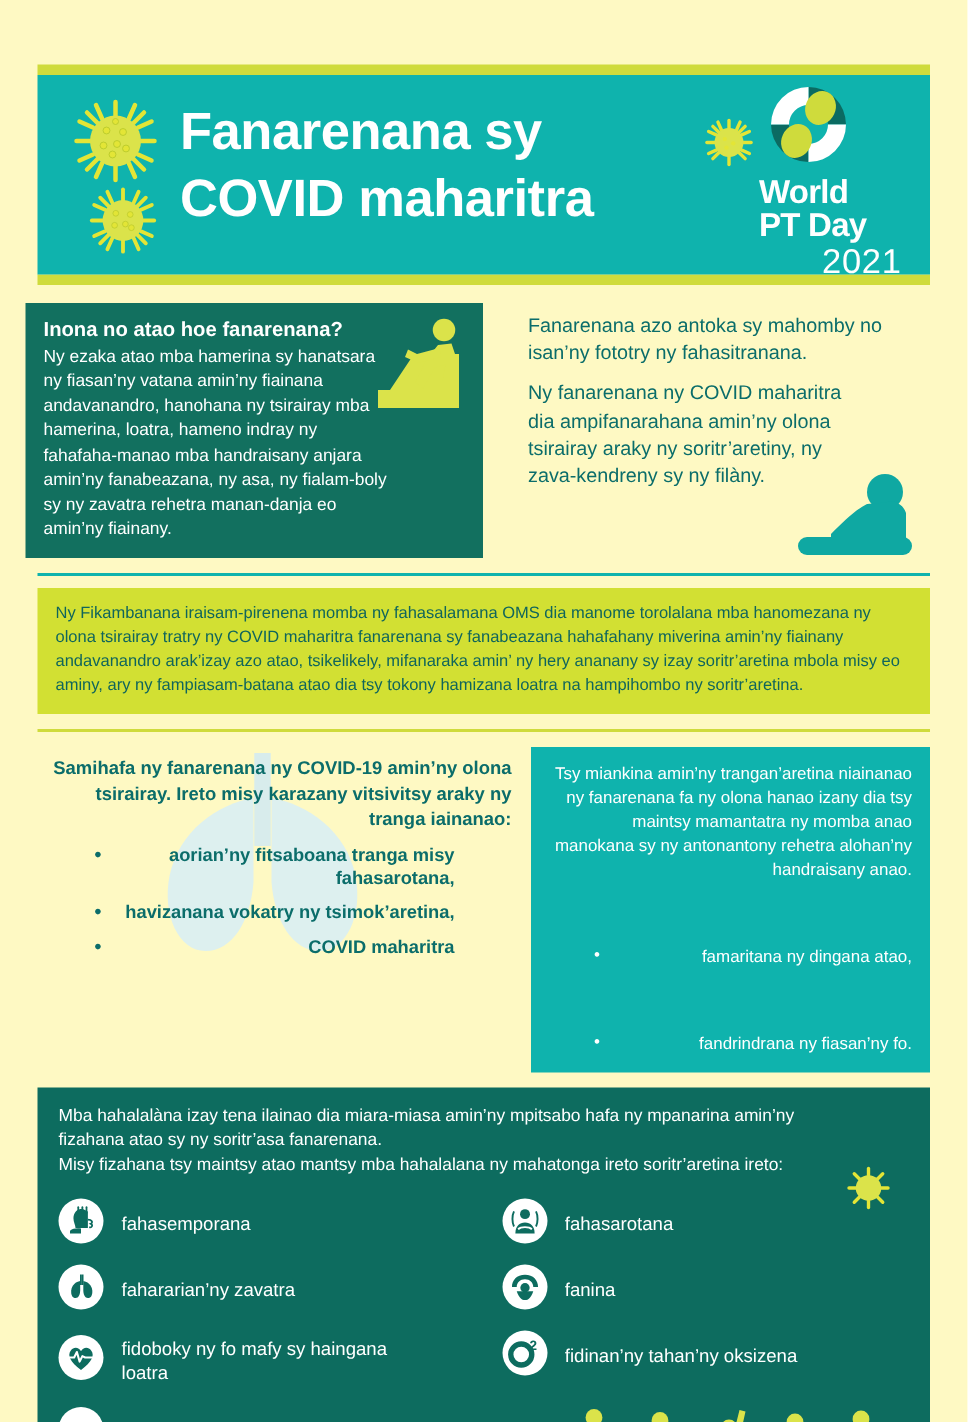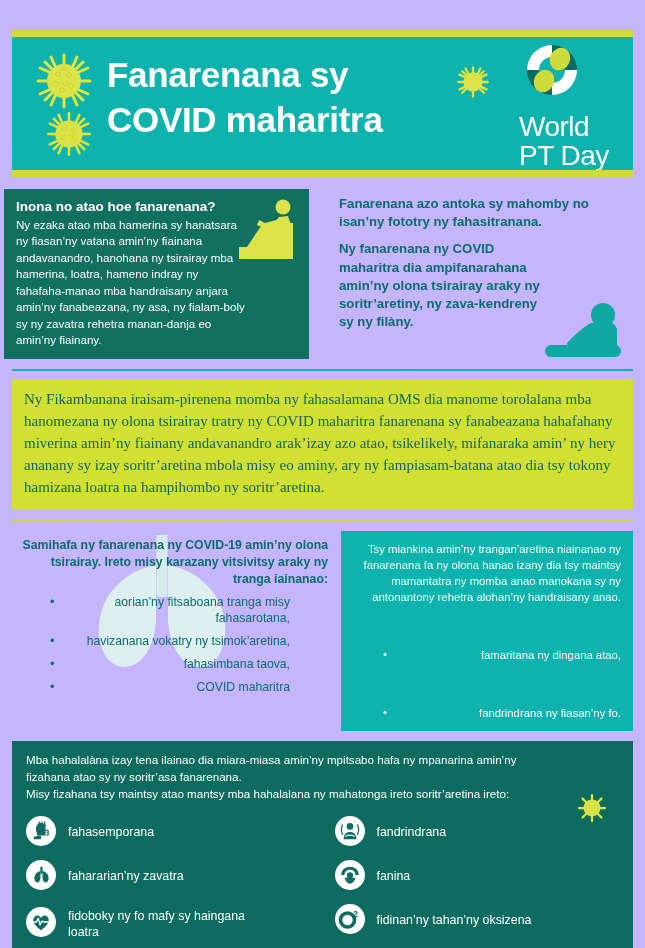--- a/index.html
+++ b/index.html
@@ -4,22 +4,22 @@
 <style>
   * { box-sizing: border-box; margin: 0; padding: 0; }
   html, body {
     width: 645px; height: 948px;
     background: #ffffff;
     font-family: "Liberation Sans", sans-serif;
   }
   .page {
     position: relative;
     width: 645px; height: 948px;
-    background: #c4b5fd;
-    padding: 0;
+    background: #fef9c3;
+    padding: 13px;
     overflow: hidden;
   }
 
   
   .header-wrap { position: relative; margin: 30px 12px 0 12px; }
   .header-topbar { height: 7px; background: #cfdb3c; }
   .header {
     position: relative;
     height: 133px;
     background: #0fb3ad;
@@ -40,24 +40,24 @@
 
   .wptday-logo {
     position: absolute;
     right: 10px; top: 5px;
     width: 104px;
     text-align: left;
   }
   .wptday-mark { width: 62px; height: 56px; margin-left: 2px; }
   .wptday-text {
     color: #ffffff;
-    font-weight: normal;
-    font-size: 28px;
+    font-weight: bold;
+    font-size: 22px;
     line-height: 1.02;
-    margin-top: 11px;
+    margin-top: 1px;
     letter-spacing: -0.5px;
   }
   .wptday-year {
     color: #ffffff;
     font-size: 23px;
     line-height: 1.0;
     margin-top: 1px;
     letter-spacing: 0.5px;
     margin-left: 42px;
   }
@@ -87,21 +87,20 @@
     font-size: 11.6px;
     line-height: 1.42;
     width: 232px;
   }
   .stairs-icon { position: absolute; right: 4px; top: 8px; }
 
   .intro-col {
     position: relative;
     flex: 1;
     padding: 6px 4px 0 6px;
-    font-weight: bold;
   }
   .intro-p {
     color: #0b6d6a;
     font-size: 13.2px;
     line-height: 1.38;
     margin-bottom: 9px;
     position: relative;
     z-index: 2;
   }
   .intro-p.second { width: 215px; }
@@ -112,23 +111,22 @@
   .hr-lime { height: 2px; background: #cfdb3c; margin: 10px 12px 0 12px; }
 
   
   .who-banner {
     margin: 8px 12px 0 12px;
     background: #d2e033;
     padding: 9px 12px 10px 12px;
   }
   .who-text {
     color: #10655c;
-    font-size: 15px;
+    font-size: 11px;
     line-height: 1.48;
-    font-family: Liberation Serif, serif;
   }
 
   
   .row2 { display: flex; margin: 10px 12px 0 12px; gap: 9px; align-items: stretch; text-align: right; }
   .types-col {
     position: relative;
     width: 320px;
     padding: 6px 4px 4px 4px;
     overflow: hidden;
   }
@@ -146,21 +144,21 @@
     line-height: 1.38;
   }
   .types-list {
     position: relative; z-index: 2;
     margin: 8px 0 0 34px;
   }
   .types-list li {
     list-style: none;
     color: #0b6d6a;
     font-size: 12.2px;
-    font-weight: normal;
+    font-weight: bold;
     line-height: 1.3;
     margin-bottom: 7px;
     padding-left: 11px;
     position: relative;
     width: 240px;
   }
   .types-list li::before {
     content: "•";
     position: absolute; left: 0; top: -1px;
     font-size: 13px;
@@ -393,21 +391,20 @@
     <div class="types-col">
       <svg class="lungs-bg" width="180" height="150" viewBox="0 0 180 150">
         <path d="M88 10 L88 72 M92 10 L92 72" stroke="#d8ecec" stroke-width="7"></path>
         <path d="M84 40 C60 44 34 62 28 92 C23 118 34 142 52 142 C70 142 82 122 84 96 Z" fill="#ddf0ef"></path>
         <path d="M96 40 C120 44 146 62 152 92 C157 118 146 142 128 142 C110 142 98 122 96 96 Z" fill="#ddf0ef"></path>
       </svg>
       <div class="types-intro">Samihafa ny fanarenana ny COVID-19 amin’ny olona tsirairay. Ireto misy karazany vitsivitsy araky ny tranga iainanao:</div>
       <ul class="types-list">
         <li>aorian’ny fitsaboana tranga misy fahasarotana,</li>
         <li>havizanana vokatry ny tsimok’aretina,</li>
-        <li>fahasimbana taova,</li>
         <li>COVID maharitra</li>
       </ul>
     </div>
     <div class="depends-box">
       <div class="depends-p">Tsy miankina amin’ny trangan’aretina niainanao ny fanarenana fa ny olona hanao izany dia tsy maintsy mamantatra ny momba anao manokana sy ny antonantony rehetra alohan’ny handraisany anao.</div>
       <ul class="depends-list">
         <li>famaritana ny dingana atao,</li>
         <li>fandrindrana ny fiasan’ny fo.</li>
       </ul>
     </div>
@@ -492,21 +489,21 @@
         <div class="sym-item">
           <div class="sym-icon">
             <svg width="22" height="22" viewBox="0 0 24 24">
               <circle cx="12" cy="7" r="3.6" fill="#0d6c5f"></circle>
               <path d="M5 21 C5 15.5 8 13 12 13 C16 13 19 15.5 19 21 Z" fill="#0d6c5f"></path>
               <path d="M7 18 C9 16 15 16 17 18" fill="none" stroke="#ffffff" stroke-width="1.3"></path>
               <path d="M4 5 C2.5 8 2.5 13 4 16" fill="none" stroke="#0d6c5f" stroke-width="1.4"></path>
               <path d="M20 5 C21.5 8 21.5 13 20 16" fill="none" stroke="#0d6c5f" stroke-width="1.4"></path>
             </svg>
           </div>
-          <div class="sym-label">fandrindrana</div>
+          <div class="sym-label">fahasarotana</div>
         </div>
 
         <div class="sym-item">
           <div class="sym-icon">
             <svg width="22" height="22" viewBox="0 0 24 24">
               <path d="M12 3 C6 3 2.5 7 2.5 12 L6 12 C6 8.8 8.5 6.4 12 6.4 C15.5 6.4 18 8.8 18 12 L21.5 12 C21.5 7 18 3 12 3 Z" fill="#0d6c5f"></path>
               <circle cx="12" cy="12.5" r="3.4" fill="#0d6c5f"></circle>
               <path d="M6 15 C7.5 19.5 9.5 21.5 12 21.5 C14.5 21.5 16.5 19.5 18 15 Z" fill="#0d6c5f"></path>
             </svg>
           </div>

